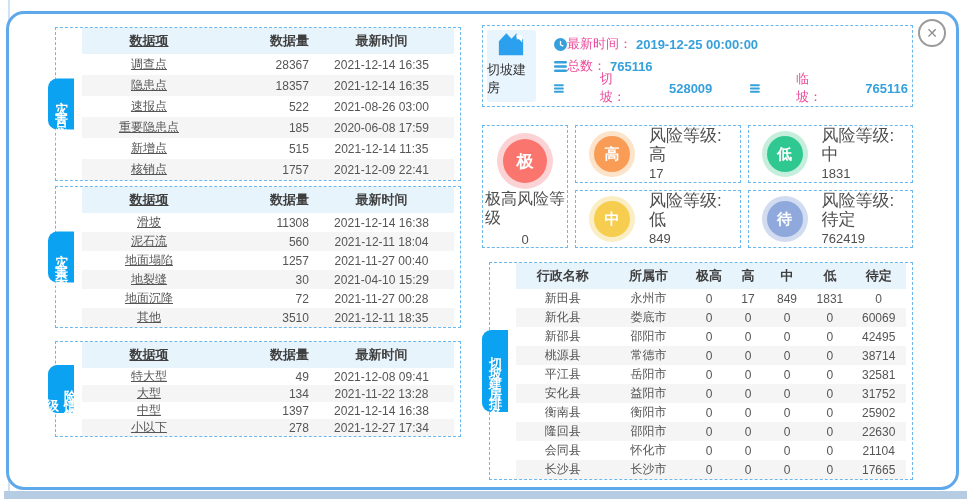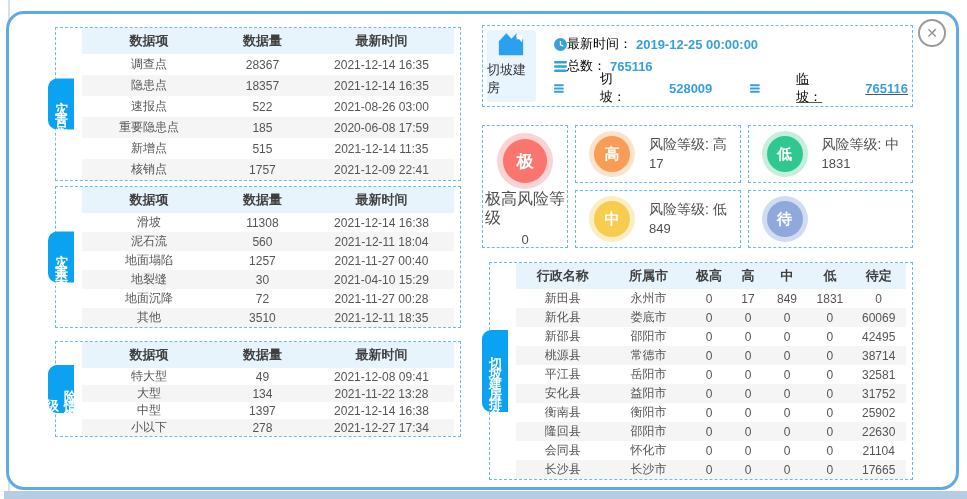--- a/index.html
+++ b/index.html
@@ -47,22 +47,22 @@
   }
   th {
     background:#e8f4fc; color:#3f3f3f; font-size:13px; font-weight:bold;
     height:26px; text-align:center; vertical-align:middle;
   }
   td {
     color:#555; font-size:12px; text-align:center; vertical-align:middle;
   }
   tbody tr:nth-child(even) { background:#f5f5f5; }
   .rows21 td { height:21px; } .rows19 td { height:19px; } .rows17 td { height:17px; }
-  .t3 th:nth-child(1), .t3 td:nth-child(1) { width:36%; }
-  .t3 th:nth-child(2), .t3 td:nth-child(2) { width:25%; }
+  .t3 th:nth-child(1), .t3 td:nth-child(1) { width:36%;text-decoration:underline; }
+  .t3 th:nth-child(2), .t3 td:nth-child(2) { width:25%;text-align:right; }
   .t3 th:nth-child(3), .t3 td:nth-child(3) { width:39%; }
   .t7 th:nth-child(1){width:24%}.t7 th:nth-child(2){width:20%}
   .t7 th:nth-child(3){width:11%}.t7 th:nth-child(4){width:9%}
   .t7 th:nth-child(5){width:11%}.t7 th:nth-child(6){width:11%}
   .t7 th:nth-child(7){width:14%}
   .mb1 { margin-bottom:5px; } .mb2 { margin-bottom:13px; }
 
   
   .summary {
     height:82px; border:1px dashed #6cb8ec; display:flex; padding:4px;
@@ -73,22 +73,22 @@
     justify-content:flex-end; padding-bottom:5px;
   }
   .icon-block svg { margin-bottom:3px; }
   .icon-label { font-size:13px; color:#333; }
   .fields {
     flex:1; padding:4px 0 4px 18px; display:flex; flex-direction:column;
     justify-content:space-between;
   }
   .frow { display:flex; align-items:center; height:20px; }
   .frow .fgroup { display:flex; align-items:center;gap:36px; }
-  .frow .fgroup + .fgroup { margin-left:38px;text-decoration:underline; }
-  .flabel { font-size:13px; color:#000000; margin-left:0; }
+  .frow .fgroup + .fgroup { margin-left:38px; }
+  .flabel { font-size:13px; color:#ec4899; margin-left:0; }
   .fvalue { font-size:13px; color:#36a0dc; font-weight:bold; margin-left:4px; }
 
   
   .risk-grid {
     margin-top:18px; display:grid;
     grid-template-columns:86px 1fr 1fr; grid-template-rows:58px 58px; gap:7px;
   }
   .rcard {
     border:1px dashed #6cb8ec; display:flex; align-items:center;
     padding-left:13px;
@@ -103,21 +103,21 @@
   }
   .badge-core {
     border-radius:50%; color:#fff; font-weight:bold;
     display:flex; align-items:center; justify-content:center;
   }
   .badge.small { width:46px; height:46px; }
   .badge.small .badge-core { width:36px; height:36px; font-size:15px; }
   .badge.big { width:56px; height:56px; }
   .badge.big .badge-core { width:44px; height:44px; font-size:17px; }
   .rtext { margin-left:14px; }
-  .rlabel { font-size:14px; color:#4f4f4f; line-height:19px; }
+  .rlabel { font-size:17px; color:#4f4f4f; line-height:19px; }
   .rvalue { font-size:13px; color:#4f4f4f; line-height:19px; }
   .extreme .rlabel { margin-top:auto; font-size:16px; }
   .extreme .rvalue { margin-top:3px; }
 
   .ranking { margin-top:14px; }
 
   .list-icon rect { fill:#36a0dc; }
 </style>
 </head>
 <body>
@@ -350,20 +350,24 @@
         <div class="rtext">
           <div class="rlabel">风险等级: 低</div>
           <div class="rvalue">849</div>
         </div>
       </div>
 
       <div class="rcard">
         <div class="badge small" style="background: rgb(210, 220, 240);">
           <span class="badge-core" style="background: rgb(143, 169, 220);">待</span>
         </div>
+        <div class="rtext">
+          <div class="rlabel">风险等级: 待定</div>
+          <div class="rvalue">762419</div>
+        </div>
       </div>
     </div>
 
     <section class="panel ranking">
       <div class="vtab tall">切坡建房排名</div>
       <div class="pbox">
         <table class="t7 rows19">
             <thead>
               <tr>
                 <th>行政名称</th>

